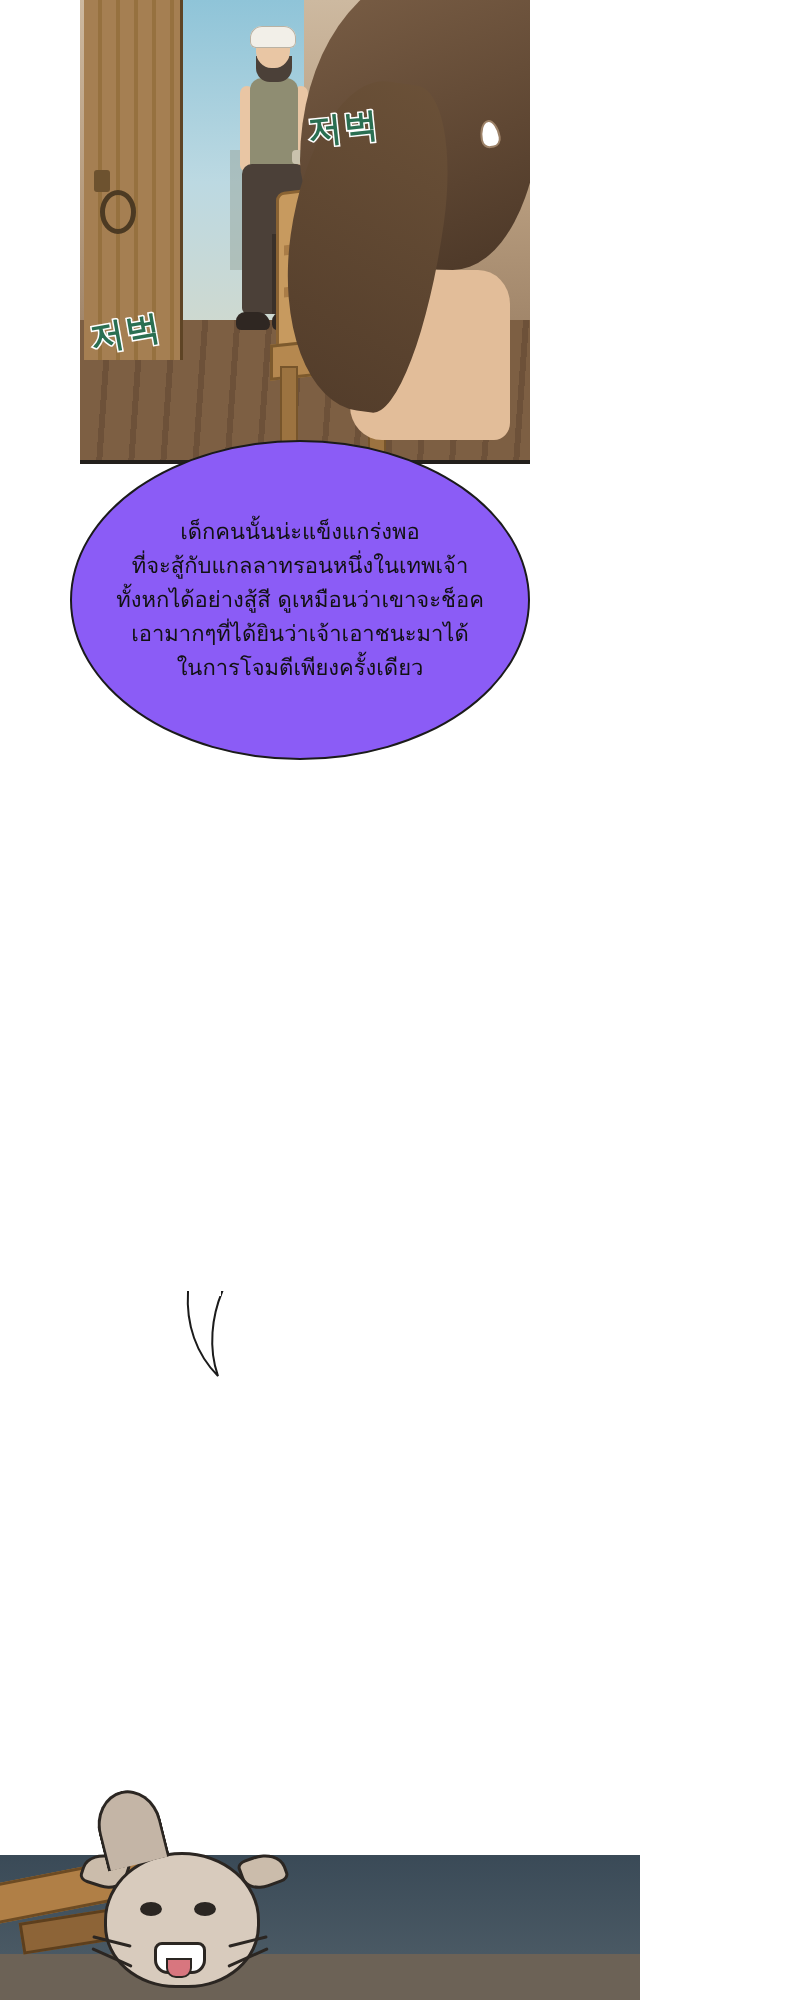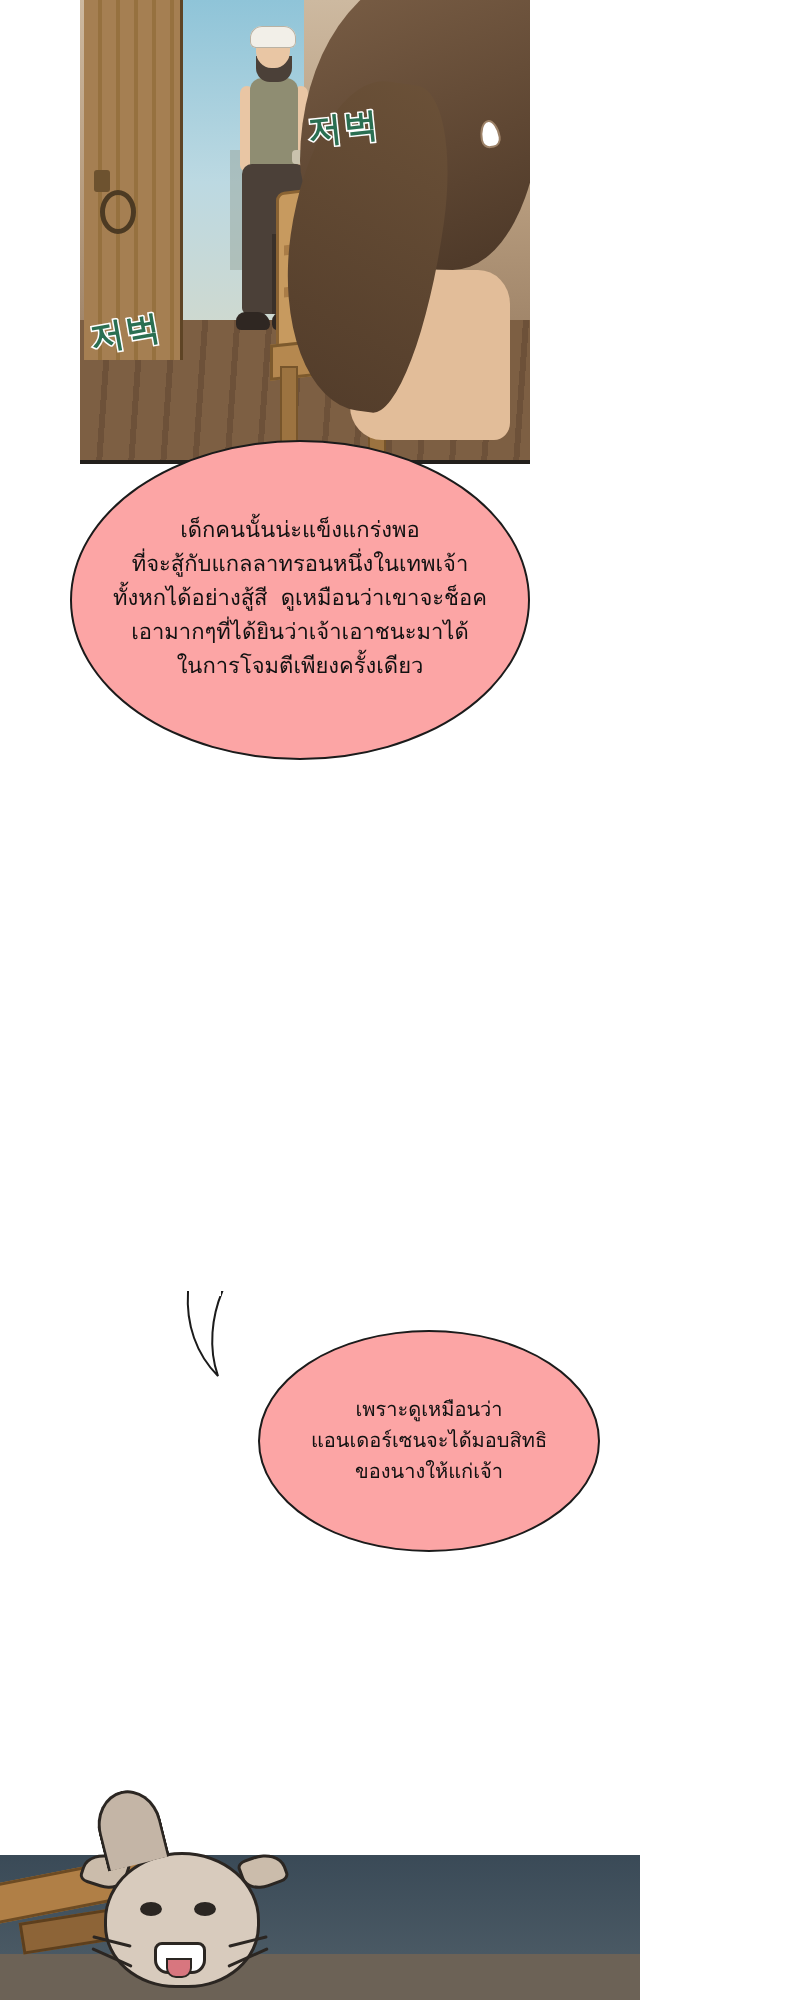--- a/index.html
+++ b/index.html
@@ -302,29 +302,28 @@
     font-size: 34px;
     letter-spacing: 2px;
     text-shadow: 0 0 2px #ffffff;
   }
   .sfx-a { right: 150px; top: 105px; transform: rotate(-6deg); }
   .sfx-b { left: 10px;  top: 310px; transform: rotate(-10deg); }
 
   
   .balloon {
     position: absolute;
-    background: #fca5a5;
+    background: #8b5cf6;
     border: 2px solid #1b1b1b;
     box-sizing: border-box;
     display: flex;
     align-items: center;
     justify-content: center;
     text-align: center;
     color: #111111;
-    font-family: Liberation Mono, monospace;
   }
   .balloon p {
     margin: 0;
     line-height: 1.55;
     white-space: pre-line;
   }
 
   #balloon-1 {
     left: 70px;
     top: 440px;
@@ -544,25 +543,20 @@
 ในการโจมตีเพียงครั้งเดียว</p>
   </div>
 
   <div class="tail2">
     <svg width="60" height="90" viewBox="0 0 60 90">
       <path d="M6 2 C 4 34, 14 64, 36 86 C 26 58, 30 26, 40 2 Z" fill="#ffffff" stroke="#1b1b1b" stroke-width="2"></path>
       <rect x="7" y="0" width="32" height="6" fill="#ffffff"></rect>
     </svg>
   </div>
 
-  <div class="balloon" id="balloon-3">
-    <p>เพราะดูเหมือนว่า
-แอนเดอร์เซนจะได้มอบสิทธิ
-ของนางให้แก่เจ้า</p>
-  </div>
 
   <div class="panel-bottom">
     <div class="pb-sky"></div>
     <div class="pb-ground"></div>
     <div class="pb-beam"></div>
     <div class="pb-beam2"></div>
   </div>
 
   <div class="creature">
     <div class="cr-horn-l"></div>

